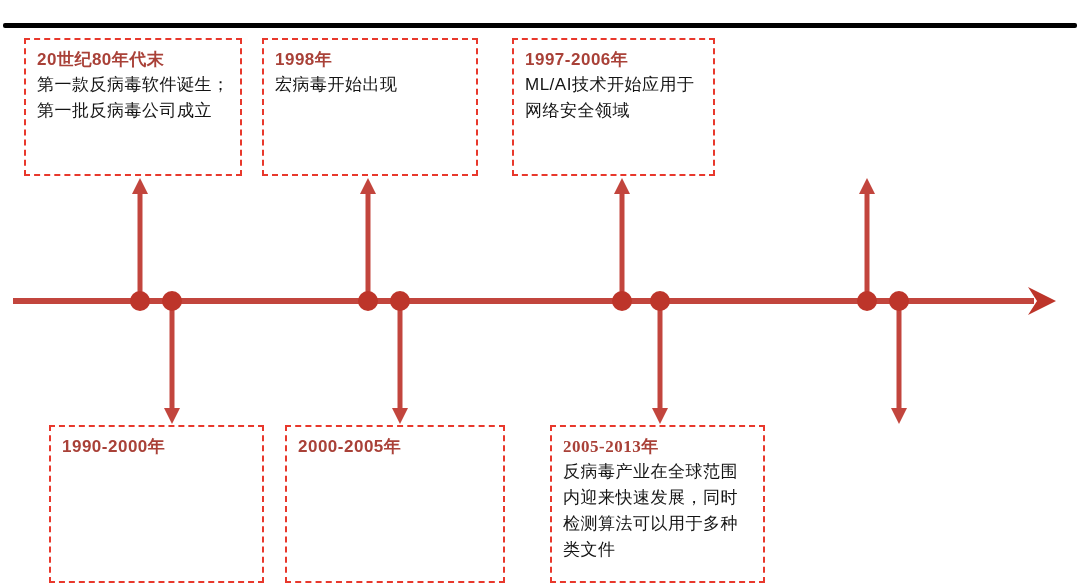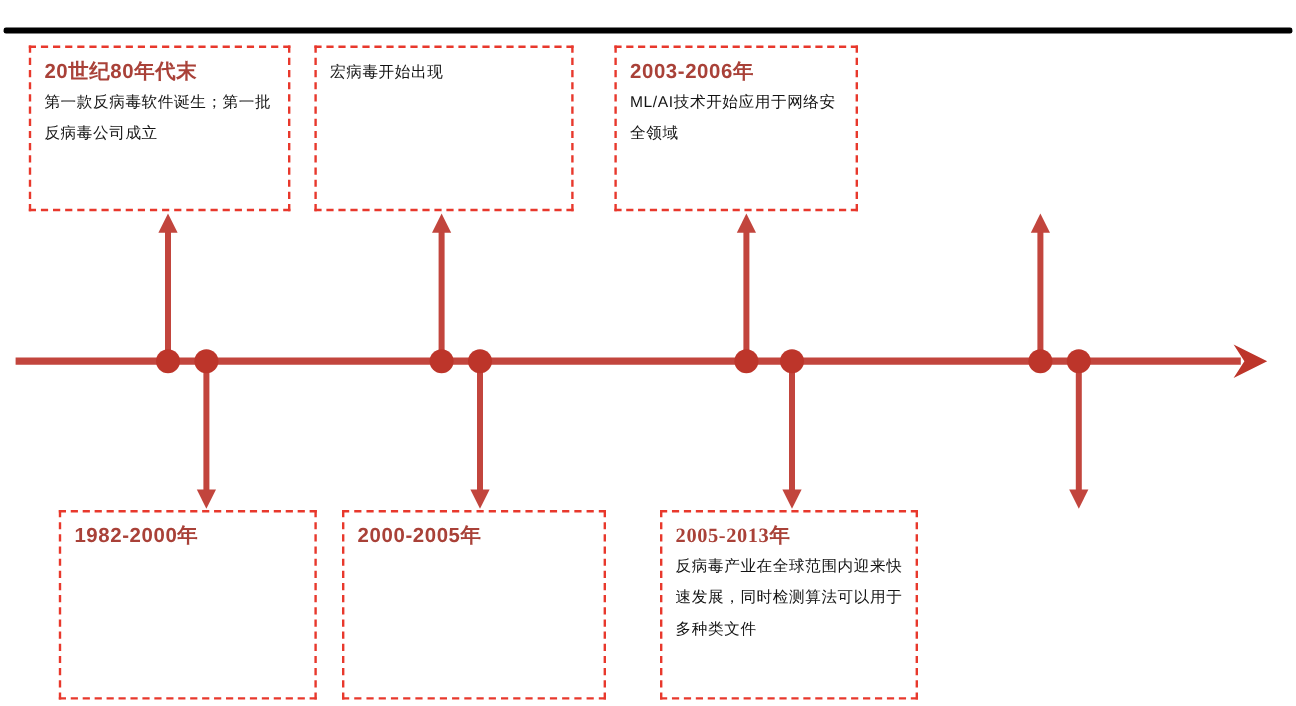--- a/index.html
+++ b/index.html
@@ -50,21 +50,21 @@
   }
   .event-box .period {
     color: var(--heading-color);
     font-weight: bold;
     font-size: 17px;
     line-height: 25px;
     letter-spacing: 0.5px;
   }
   .event-box .desc {
     color: var(--body-text-color);
-    font-size: 13px;
+    font-size: 17px;
     line-height: 26px;
     letter-spacing: 0.5px;
   }
 
   
   .box-t0 { left: 24px;  top: 18px; width: 218px; height: 138px; }
   .box-t1 { left: 262px; top: 18px; width: 216px; height: 138px; }
   .box-t2 { left: 512px; top: 18px; width: 203px; height: 138px; }
   .box-t3 { left: 732px; top: 18px; width: 202px; height: 138px; }
 
@@ -130,29 +130,30 @@
     <circle cx="660" cy="281" r="10" style="fill:var(--dot-color)"></circle>
     <circle cx="867" cy="281" r="10" style="fill:var(--dot-color)"></circle>
     <circle cx="899" cy="281" r="10" style="fill:var(--dot-color)"></circle>
   </svg>
 
   <div class="event-box box-t0">
     <div class="period">20世纪80年代末</div>
     <div class="desc">第一款反病毒软件诞生；第一批反病毒公司成立</div>
   </div>
   <div class="event-box box-t1">
+    <div class="period">1998年</div>
     <div class="desc">宏病毒开始出现</div>
   </div>
   <div class="event-box box-t2">
-    <div class="period">2003-2006年</div>
+    <div class="period">1997-2006年</div>
     <div class="desc">ML/AI技术开始应用于网络安全领域</div>
   </div>
 
   <div class="event-box box-b0">
-    <div class="period">1982-2000年</div>
+    <div class="period">1990-2000年</div>
   </div>
   <div class="event-box box-b1">
     <div class="period">2000-2005年</div>
   </div>
   <div class="event-box box-b2">
     <div class="period">2005-2013年</div>
     <div class="desc">反病毒产业在全球范围内迎来快速发展，同时检测算法可以用于多种类文件</div>
   </div>
 
 </div>

